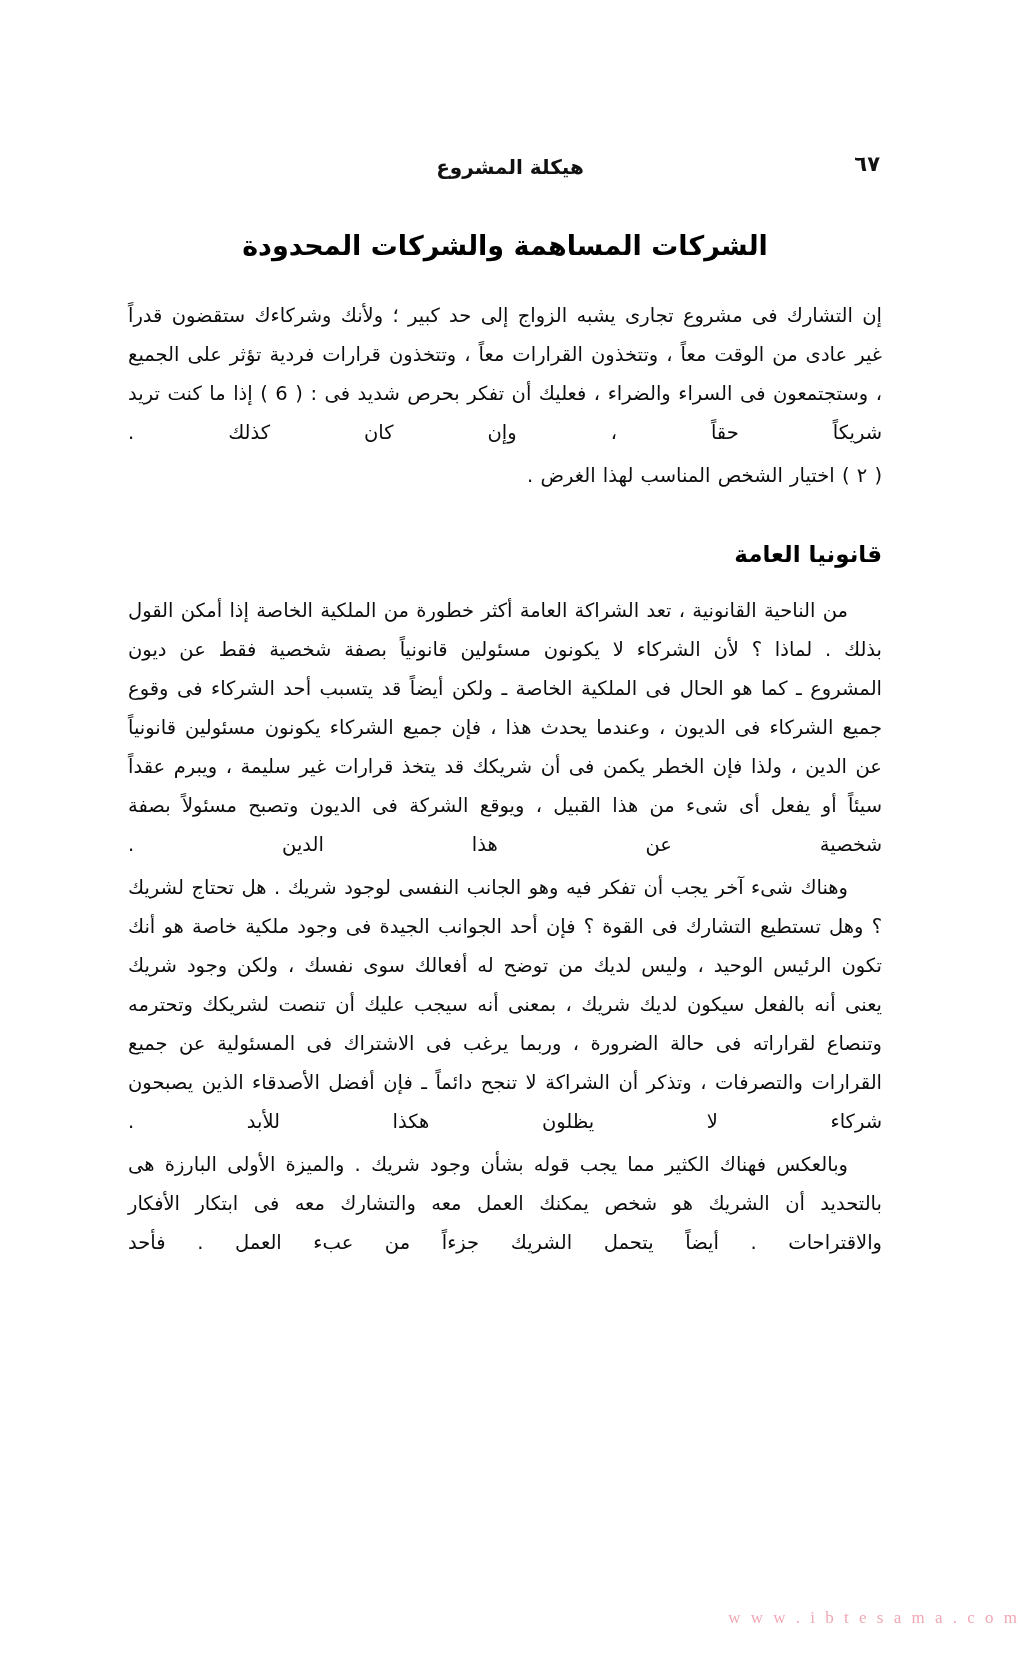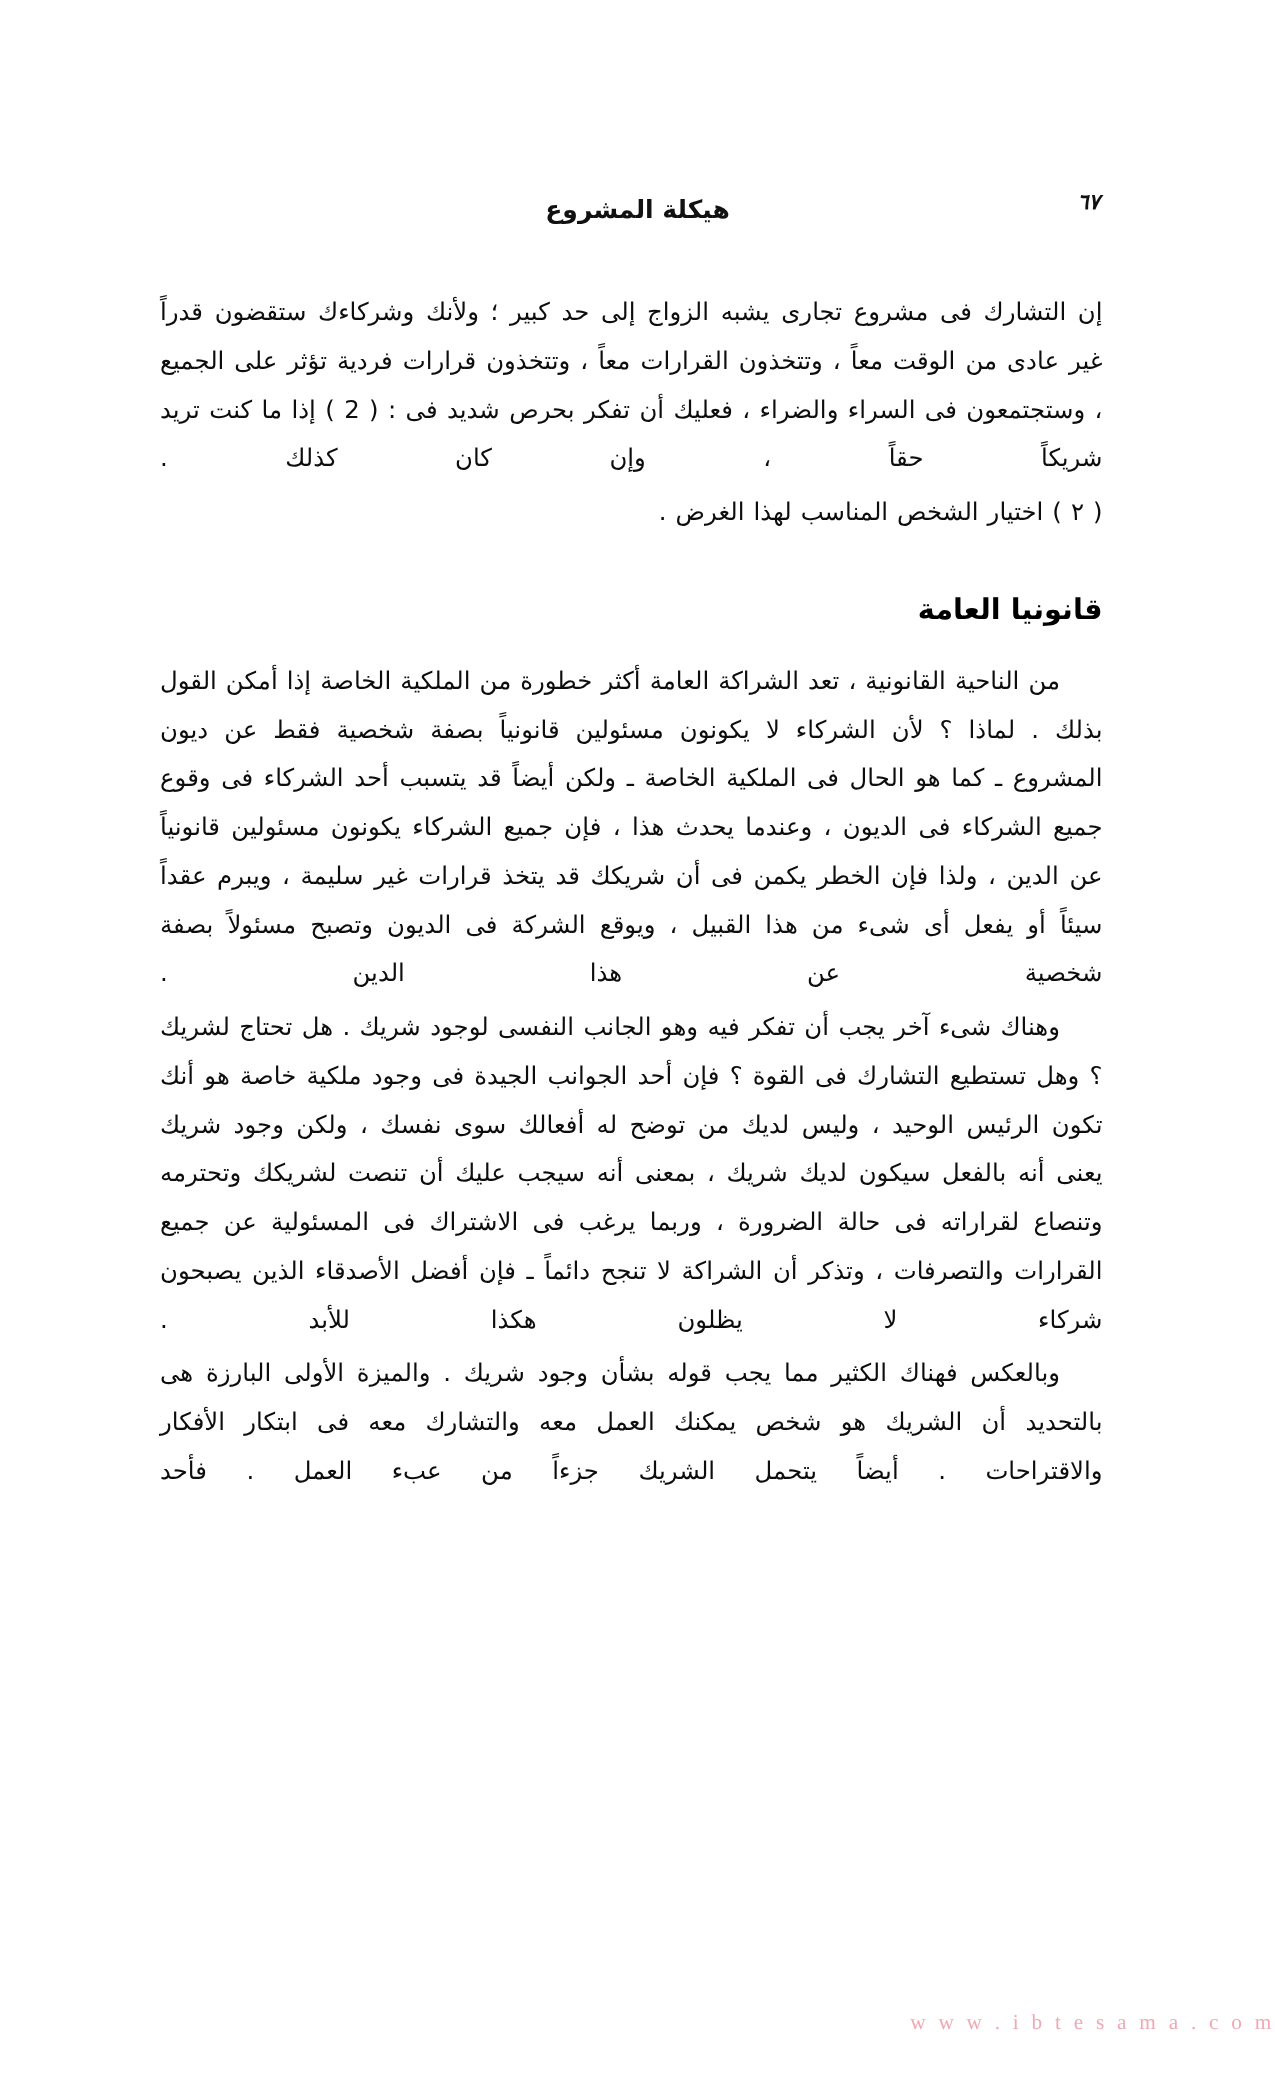--- a/index.html
+++ b/index.html
@@ -23,25 +23,24 @@
     position: absolute;
     top: 152px;
     left: 140px;
     right: 140px;
     height: 30px;
   }
   .folio {
     position: absolute;
     right: 0;
     top: 0;
-    font-size: 17px;
+    font-size: 21px;
     font-weight: 700;
     letter-spacing: 1px;
     color: #111;
-    font-style: italic;
   }
   .head-title {
     position: absolute;
     left: 50%;
     transform: translateX(-50%);
     top: 3px;
     font-size: 20px;
     font-weight: 700;
     color: #111;
     white-space: nowrap;
@@ -114,22 +113,23 @@
 
 <div class="page">
 
   <div class="running-head">
     <span class="folio">٦٧</span>
     <span class="head-title">هيكلة المشروع</span>
   </div>
 
   <div class="content">
 
+    <h1 class="chapter-title">الشركات المساهمة والشركات المحدودة</h1>
 
-    <p class="para">إن التشارك فى مشروع تجارى يشبه الزواج إلى حد كبير ؛ ولأنك وشركاءك ستقضون قدراً غير عادى من الوقت معاً ، وتتخذون القرارات معاً ، وتتخذون قرارات فردية تؤثر على الجميع ، وستجتمعون فى السراء والضراء ، فعليك أن تفكر بحرص شديد فى : ( 2 ) إذا ما كنت تريد شريكاً حقاً ، وإن كان كذلك .</p>
+    <p class="para">إن التشارك فى مشروع تجارى يشبه الزواج إلى حد كبير ؛ ولأنك وشركاءك ستقضون قدراً غير عادى من الوقت معاً ، وتتخذون القرارات معاً ، وتتخذون قرارات فردية تؤثر على الجميع ، وستجتمعون فى السراء والضراء ، فعليك أن تفكر بحرص شديد فى : ( 6 ) إذا ما كنت تريد شريكاً حقاً ، وإن كان كذلك .</p>
     <p class="para last-natural">( ٢ ) اختيار الشخص المناسب لهذا الغرض .</p>
 
     <h2 class="section-title">قانونيا العامة</h2>
 
     <p class="para indent">من الناحية القانونية ، تعد الشراكة العامة أكثر خطورة من الملكية الخاصة إذا أمكن القول بذلك . لماذا ؟ لأن الشركاء لا يكونون مسئولين قانونياً بصفة شخصية فقط عن ديون المشروع ـ كما هو الحال فى الملكية الخاصة ـ ولكن أيضاً قد يتسبب أحد الشركاء فى وقوع جميع الشركاء فى الديون ، وعندما يحدث هذا ، فإن جميع الشركاء يكونون مسئولين قانونياً عن الدين ، ولذا فإن الخطر يكمن فى أن شريكك قد يتخذ قرارات غير سليمة ، ويبرم عقداً سيئاً أو يفعل أى شىء من هذا القبيل ، ويوقع الشركة فى الديون وتصبح مسئولاً بصفة شخصية عن هذا الدين .</p>
     <p class="para indent">وهناك شىء آخر يجب أن تفكر فيه وهو الجانب النفسى لوجود شريك . هل تحتاج لشريك ؟ وهل تستطيع التشارك فى القوة ؟ فإن أحد الجوانب الجيدة فى وجود ملكية خاصة هو أنك تكون الرئيس الوحيد ، وليس لديك من توضح له أفعالك سوى نفسك ، ولكن وجود شريك يعنى أنه بالفعل سيكون لديك شريك ، بمعنى أنه سيجب عليك أن تنصت لشريكك وتحترمه وتنصاع لقراراته فى حالة الضرورة ، وربما يرغب فى الاشتراك فى المسئولية عن جميع القرارات والتصرفات ، وتذكر أن الشراكة لا تنجح دائماً ـ فإن أفضل الأصدقاء الذين يصبحون شركاء لا يظلون هكذا للأبد .</p>
     <p class="para indent">وبالعكس فهناك الكثير مما يجب قوله بشأن وجود شريك . والميزة الأولى البارزة هى بالتحديد أن الشريك هو شخص يمكنك العمل معه والتشارك معه فى ابتكار الأفكار والاقتراحات . أيضاً يتحمل الشريك جزءاً من عبء العمل . فأحد</p>
 
   </div>
 

